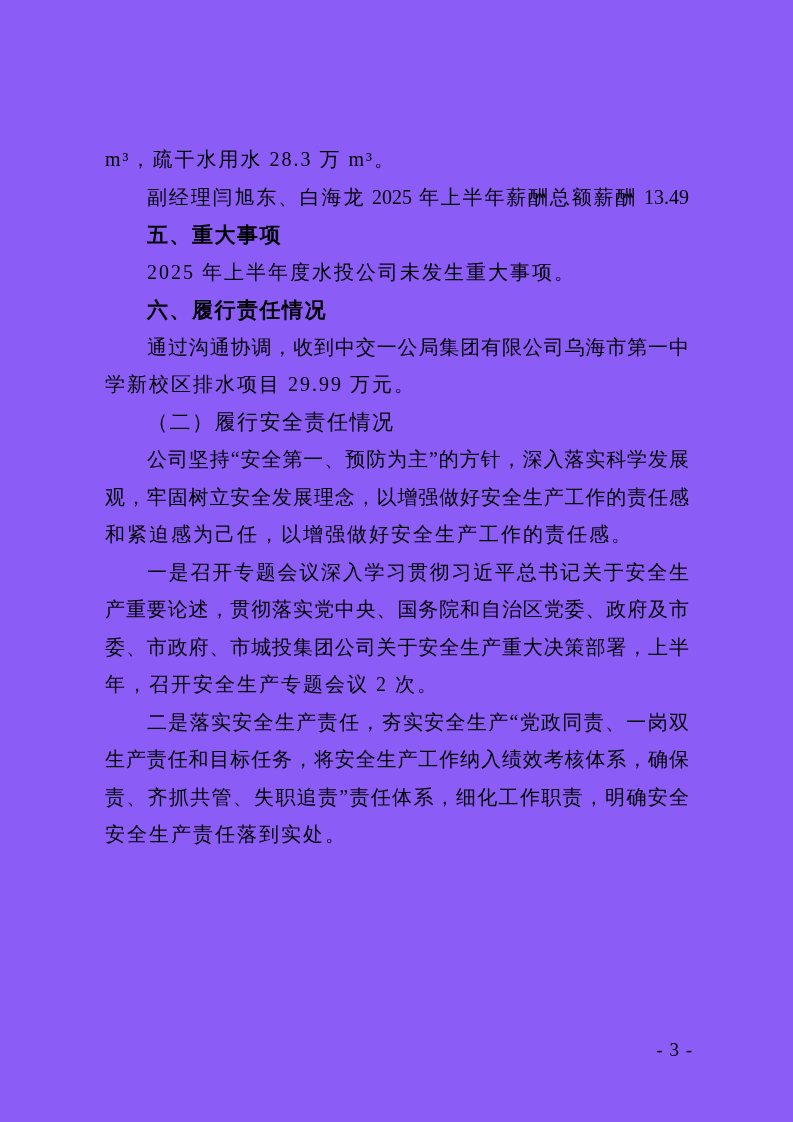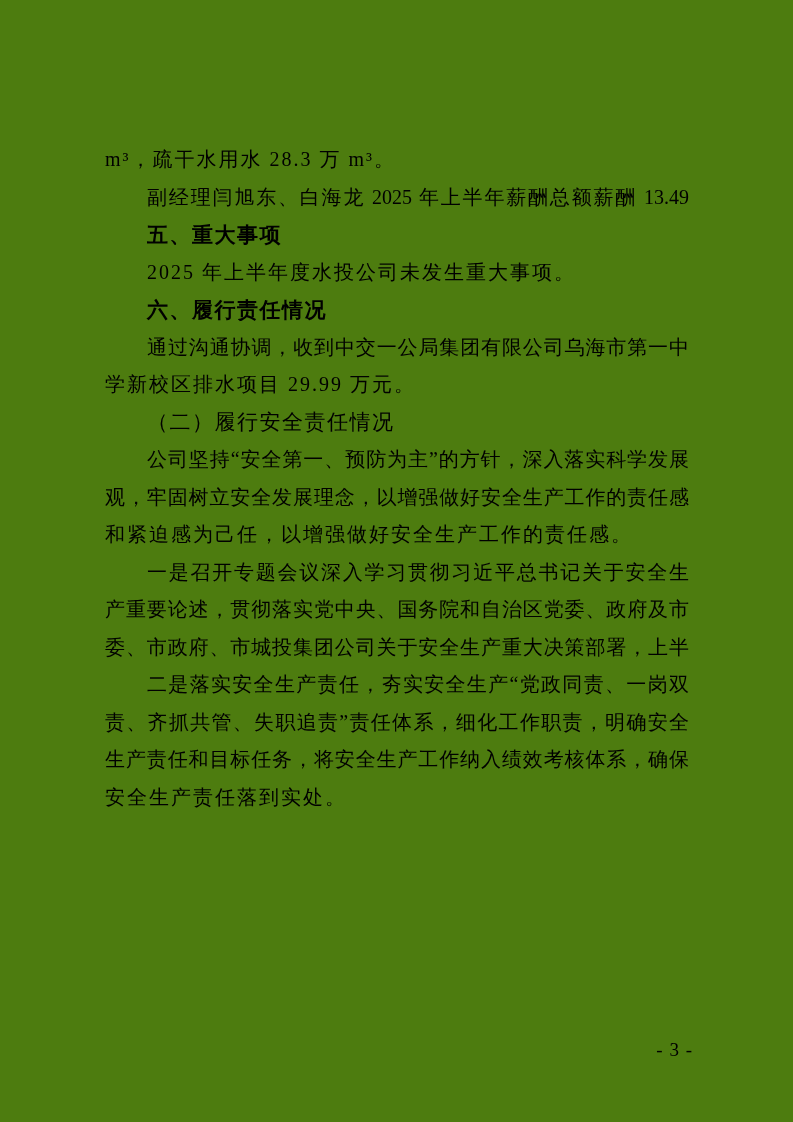--- a/index.html
+++ b/index.html
@@ -4,21 +4,21 @@
 <style>
   html, body {
     margin: 0;
     padding: 0;
     background: #e9e9e9;
   }
   .page {
     position: relative;
     width: 793px;
     height: 1122px;
-    background: #4d7c0f;
+    background: #8b5cf6;
     overflow: hidden;
     font-family: "Liberation Serif", "DejaVu Serif", serif;
     color: #000000;
   }
   .textblock {
     position: absolute;
     left: 105px;
     top: 141px;
     width: 584px;
   }
@@ -68,21 +68,22 @@
     <div class="ln heading indent">六、履行责任情况</div>
     <div class="ln just indent">通过沟通协调，收到中交一公局集团有限公司乌海市第一中</div>
     <div class="ln">学新校区排水项目 29.99 万元。</div>
     <div class="ln subheading indent">（二）履行安全责任情况</div>
     <div class="ln just indent">公司坚持“安全第一、预防为主”的方针，深入落实科学发展</div>
     <div class="ln just">观，牢固树立安全发展理念，以增强做好安全生产工作的责任感</div>
     <div class="ln">和紧迫感为己任，以增强做好安全生产工作的责任感。</div>
     <div class="ln just indent">一是召开专题会议深入学习贯彻习近平总书记关于安全生</div>
     <div class="ln just">产重要论述，贯彻落实党中央、国务院和自治区党委、政府及市</div>
     <div class="ln just">委、市政府、市城投集团公司关于安全生产重大决策部署，上半</div>
+    <div class="ln">年，召开安全生产专题会议 2 次。</div>
     <div class="ln just indent">二是落实安全生产责任，夯实安全生产“党政同责、一岗双</div>
+    <div class="ln just">生产责任和目标任务，将安全生产工作纳入绩效考核体系，确保</div>
     <div class="ln just">责、齐抓共管、失职追责”责任体系，细化工作职责，明确安全</div>
-    <div class="ln just">生产责任和目标任务，将安全生产工作纳入绩效考核体系，确保</div>
     <div class="ln">安全生产责任落到实处。</div>
   </div>
 
   <div class="footer">- 3 -</div>
 
 </div>
 
 </body></html>

